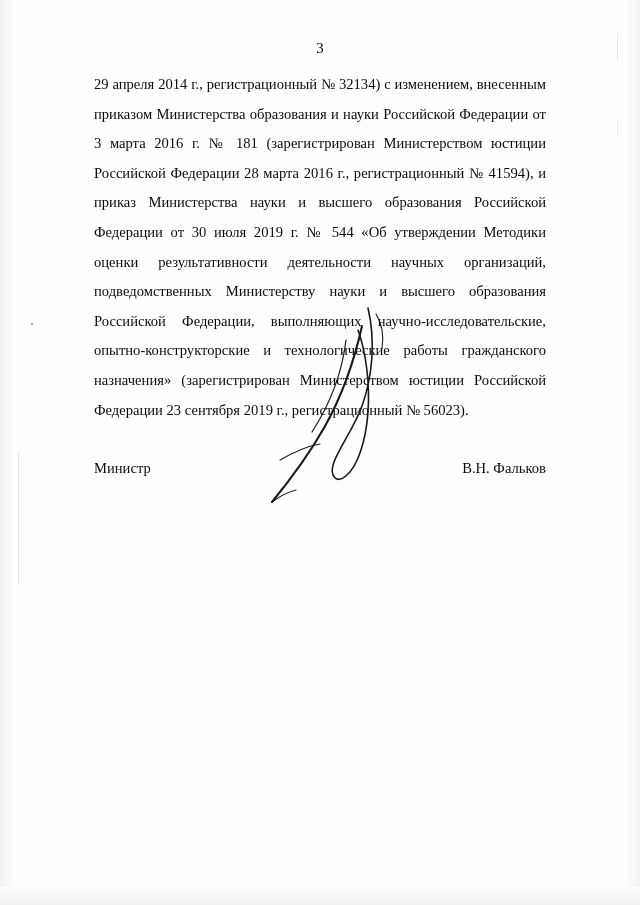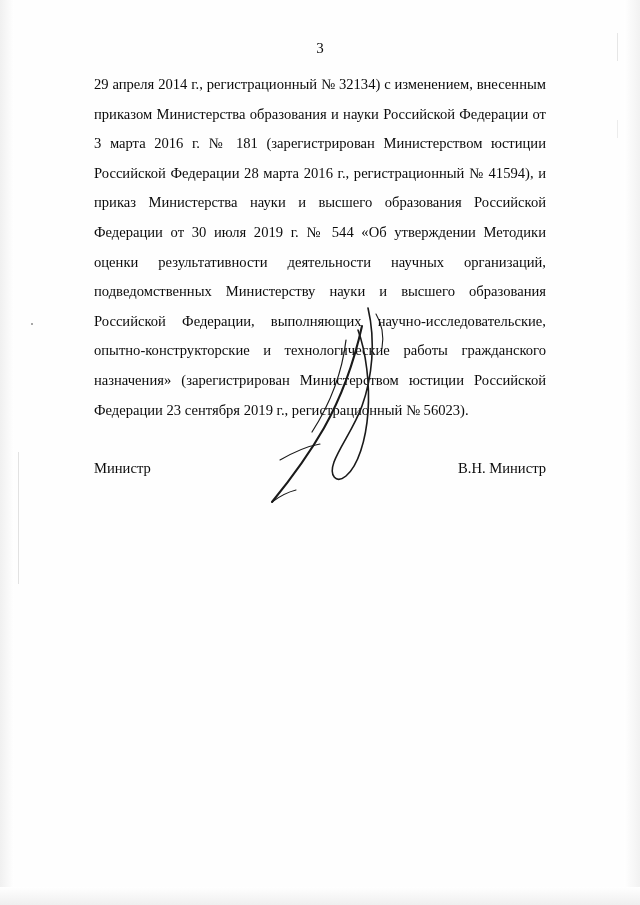--- a/index.html
+++ b/index.html
@@ -120,21 +120,21 @@
   <div class="artifact dot1"></div>
 
   <div class="page-number">3</div>
 
   <div class="body-text">
     <p>29 апреля 2014 г., регистрационный № 32134) с изменением, внесенным приказом Министерства образования и науки Российской Федерации от 3 марта 2016 г. № 181 (зарегистрирован Министерством юстиции Российской Федерации 28 марта 2016 г., регистрационный № 41594), и приказ Министерства науки и высшего образования Российской Федерации от 30 июля 2019 г. № 544 «Об утверждении Методики оценки результативности деятельности научных организаций, подведомственных Министерству науки и высшего образования Российской Федерации, выполняющих научно-исследовательские, опытно-конструкторские и технологические работы гражданского назначения» (зарегистрирован Министерством юстиции Российской Федерации 23 сентября 2019 г., регистрационный № 56023).</p>
   </div>
 
   <div class="signature-block">
     <span class="sig-role">Министр</span>
-    <span class="sig-name">В.Н. Министр</span>
+    <span class="sig-name">В.Н. Фальков</span>
   </div>
 
   <svg class="signature-scribble" viewBox="0 0 190 230">
     <g fill="none" stroke="#1a1a1a" stroke-linecap="round" stroke-linejoin="round">
       <path d="M118 8 C126 42, 122 78, 112 106 C104 128, 90 146, 84 162 C79 176, 86 184, 96 176 C108 166, 116 140, 118 112 C120 84, 116 52, 108 30" stroke-width="1.6"></path>
       <path d="M112 26 C104 62, 92 96, 74 128 C58 156, 40 180, 22 202" stroke-width="2.1"></path>
       <path d="M96 40 C92 74, 80 104, 62 132" stroke-width="1.2"></path>
       <path d="M30 160 C44 152, 58 146, 70 144" stroke-width="1.1"></path>
       <path d="M22 202 C30 196, 38 192, 46 190" stroke-width="1.1"></path>
       <path d="M126 14 C132 24, 134 36, 132 48" stroke-width="1.1"></path>

